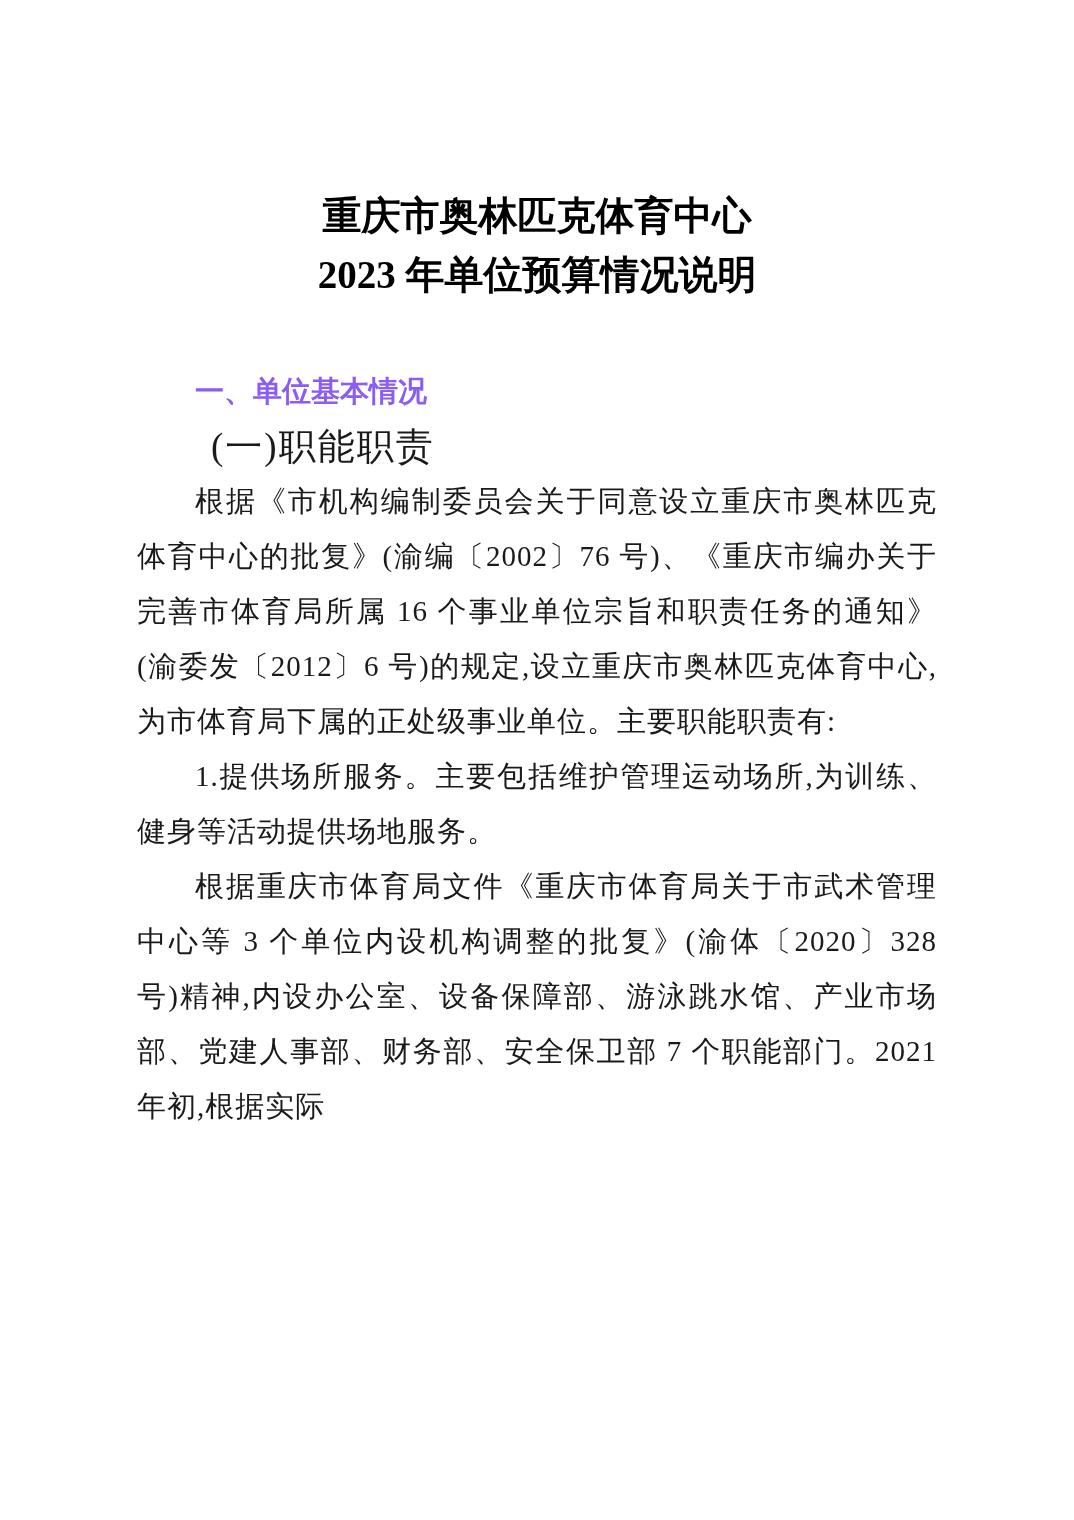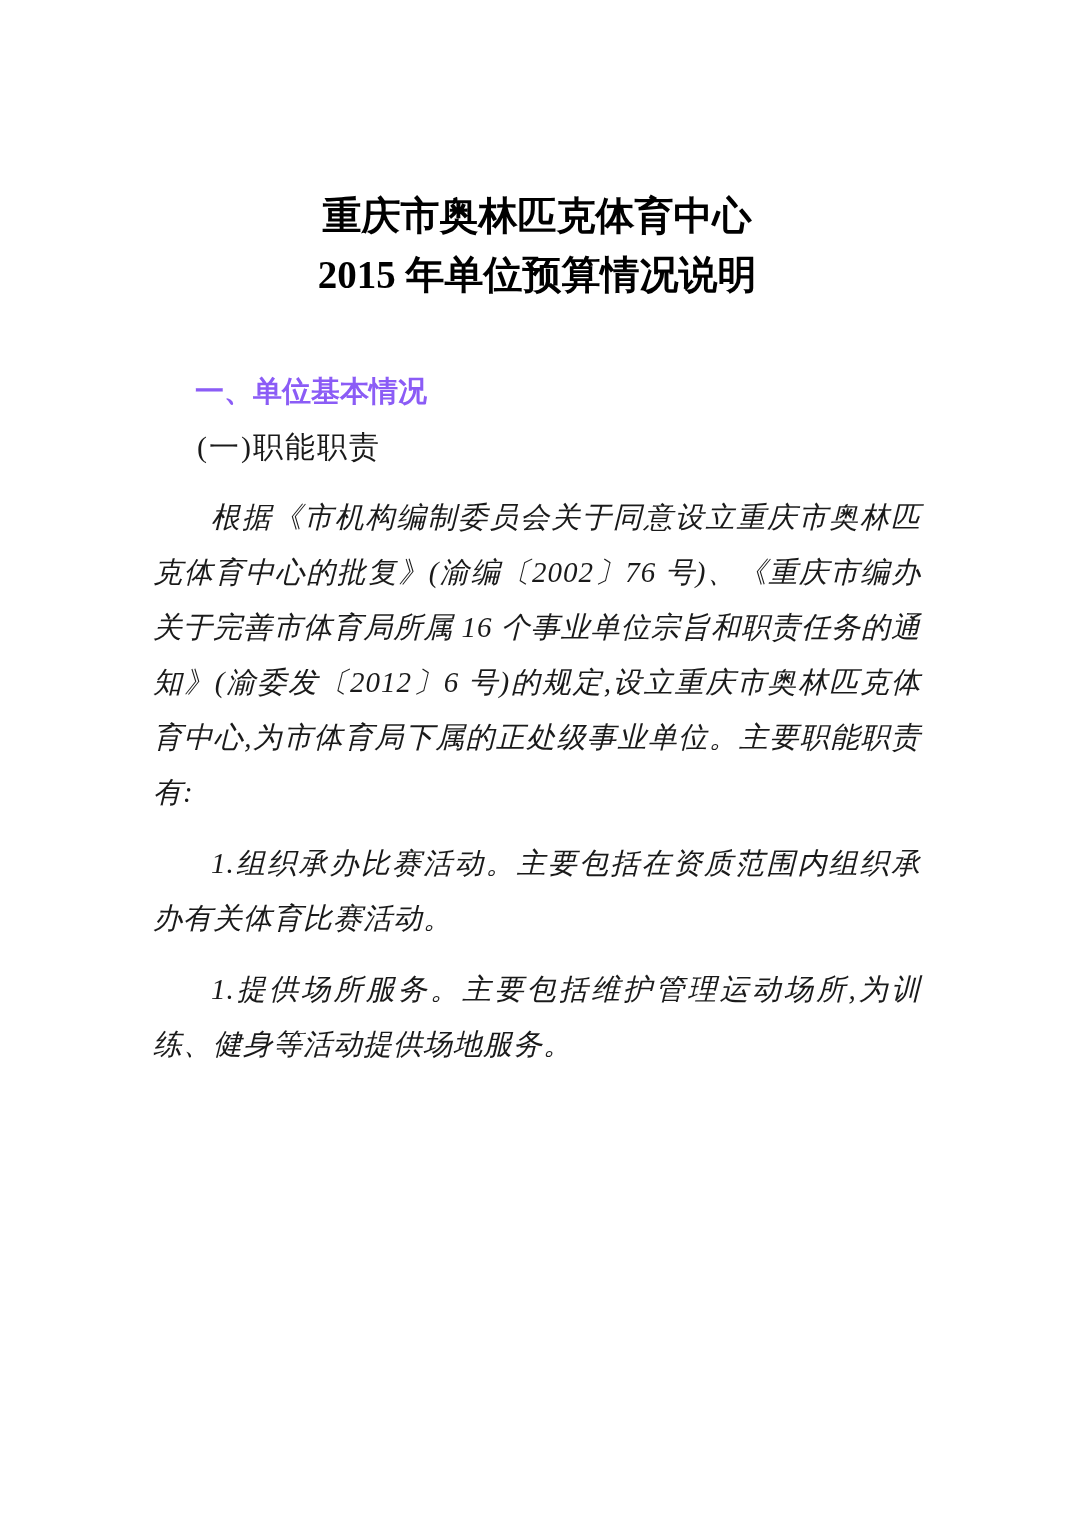--- a/index.html
+++ b/index.html
@@ -42,65 +42,64 @@
     font-weight: bold;
     font-size: 29px;
     line-height: 55px;
     text-indent: 2em;
     color: #8b5cf6;
   }
   .sub-heading {
     margin: 0;
     font-family: "Liberation Serif", "DejaVu Serif", serif;
     font-weight: normal;
-    font-size: 30px;
+    font-size: 37px;
     line-height: 55px;
     text-indent: 2em;
     letter-spacing: 2px;
   }
   .para {
-    margin: 16px;
+    margin: 0;
     text-indent: 2em;
     letter-spacing: 1px;
-    font-style: italic;
   }
   .page-footer {
     position: absolute;
     top: 1344px;
     right: 137px;
     font-size: 27px;
     line-height: 40px;
     color: #1a1a1a;
     letter-spacing: 2px;
   }
 </style>
 </head>
 <body>
 
 <div class="page">
 
   <header class="doc-title">
     <div class="title-line">重庆市奥林匹克体育中心</div>
-    <div class="title-line">2015 年单位预算情况说明</div>
+    <div class="title-line">2023 年单位预算情况说明</div>
   </header>
 
   <main class="doc-body">
 
     <h2 class="section-heading">一、单位基本情况</h2>
 
     <h3 class="sub-heading">(一)职能职责</h3>
 
     <p class="para">根据《市机构编制委员会关于同意设立重庆市奥林匹克体育中心的批复》(渝编〔2002〕76 号)、《重庆市编办关于完善市体育局所属 16 个事业单位宗旨和职责任务的通知》(渝委发〔2012〕6 号)的规定,设立重庆市奥林匹克体育中心,为市体育局下属的正处级事业单位。主要职能职责有:</p>
 
-    <p class="para">1.组织承办比赛活动。主要包括在资质范围内组织承办有关体育比赛活动。</p>
 
     <p class="para">1.提供场所服务。主要包括维护管理运动场所,为训练、健身等活动提供场地服务。</p>
 
 
 
+    <p class="para">根据重庆市体育局文件《重庆市体育局关于市武术管理中心等 3 个单位内设机构调整的批复》(渝体〔2020〕328 号)精神,内设办公室、设备保障部、游泳跳水馆、产业市场部、党建人事部、财务部、安全保卫部 7 个职能部门。2021 年初,根据实际</p>
 
   </main>
 
   <footer class="page-footer">
     <span class="page-number">— 1 —</span>
   </footer>
 
 </div>
 
 </body></html>

